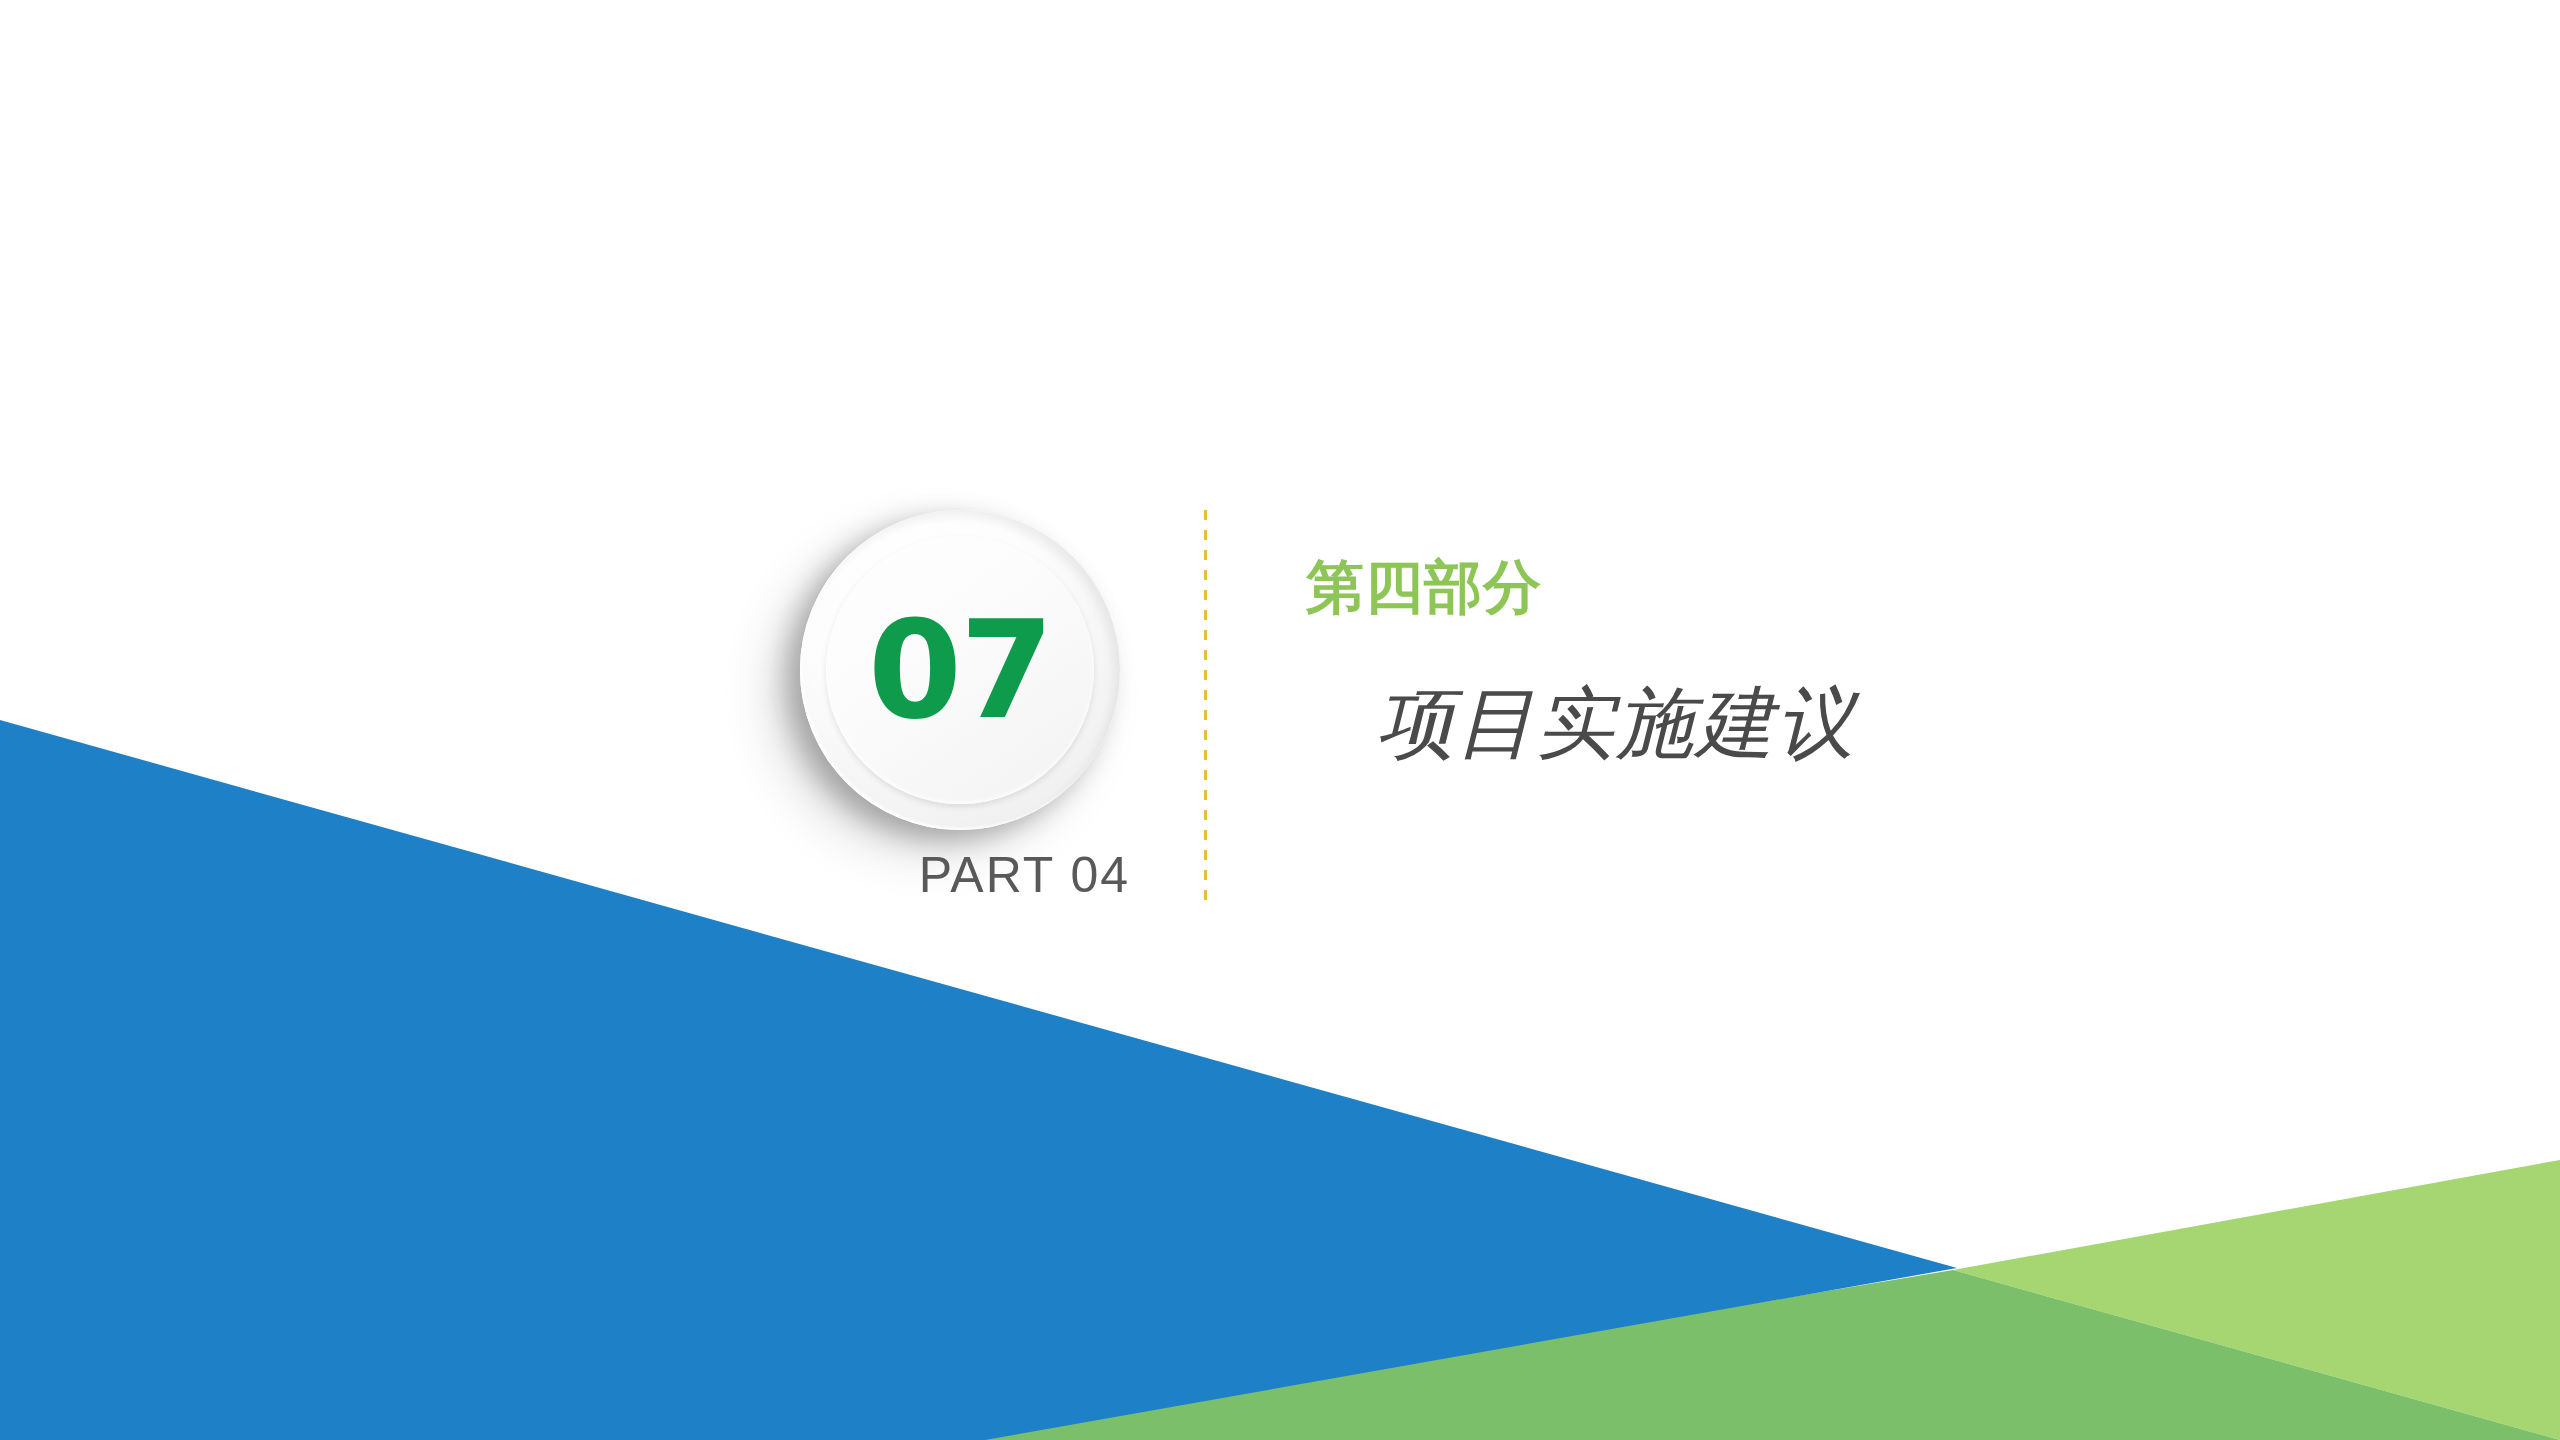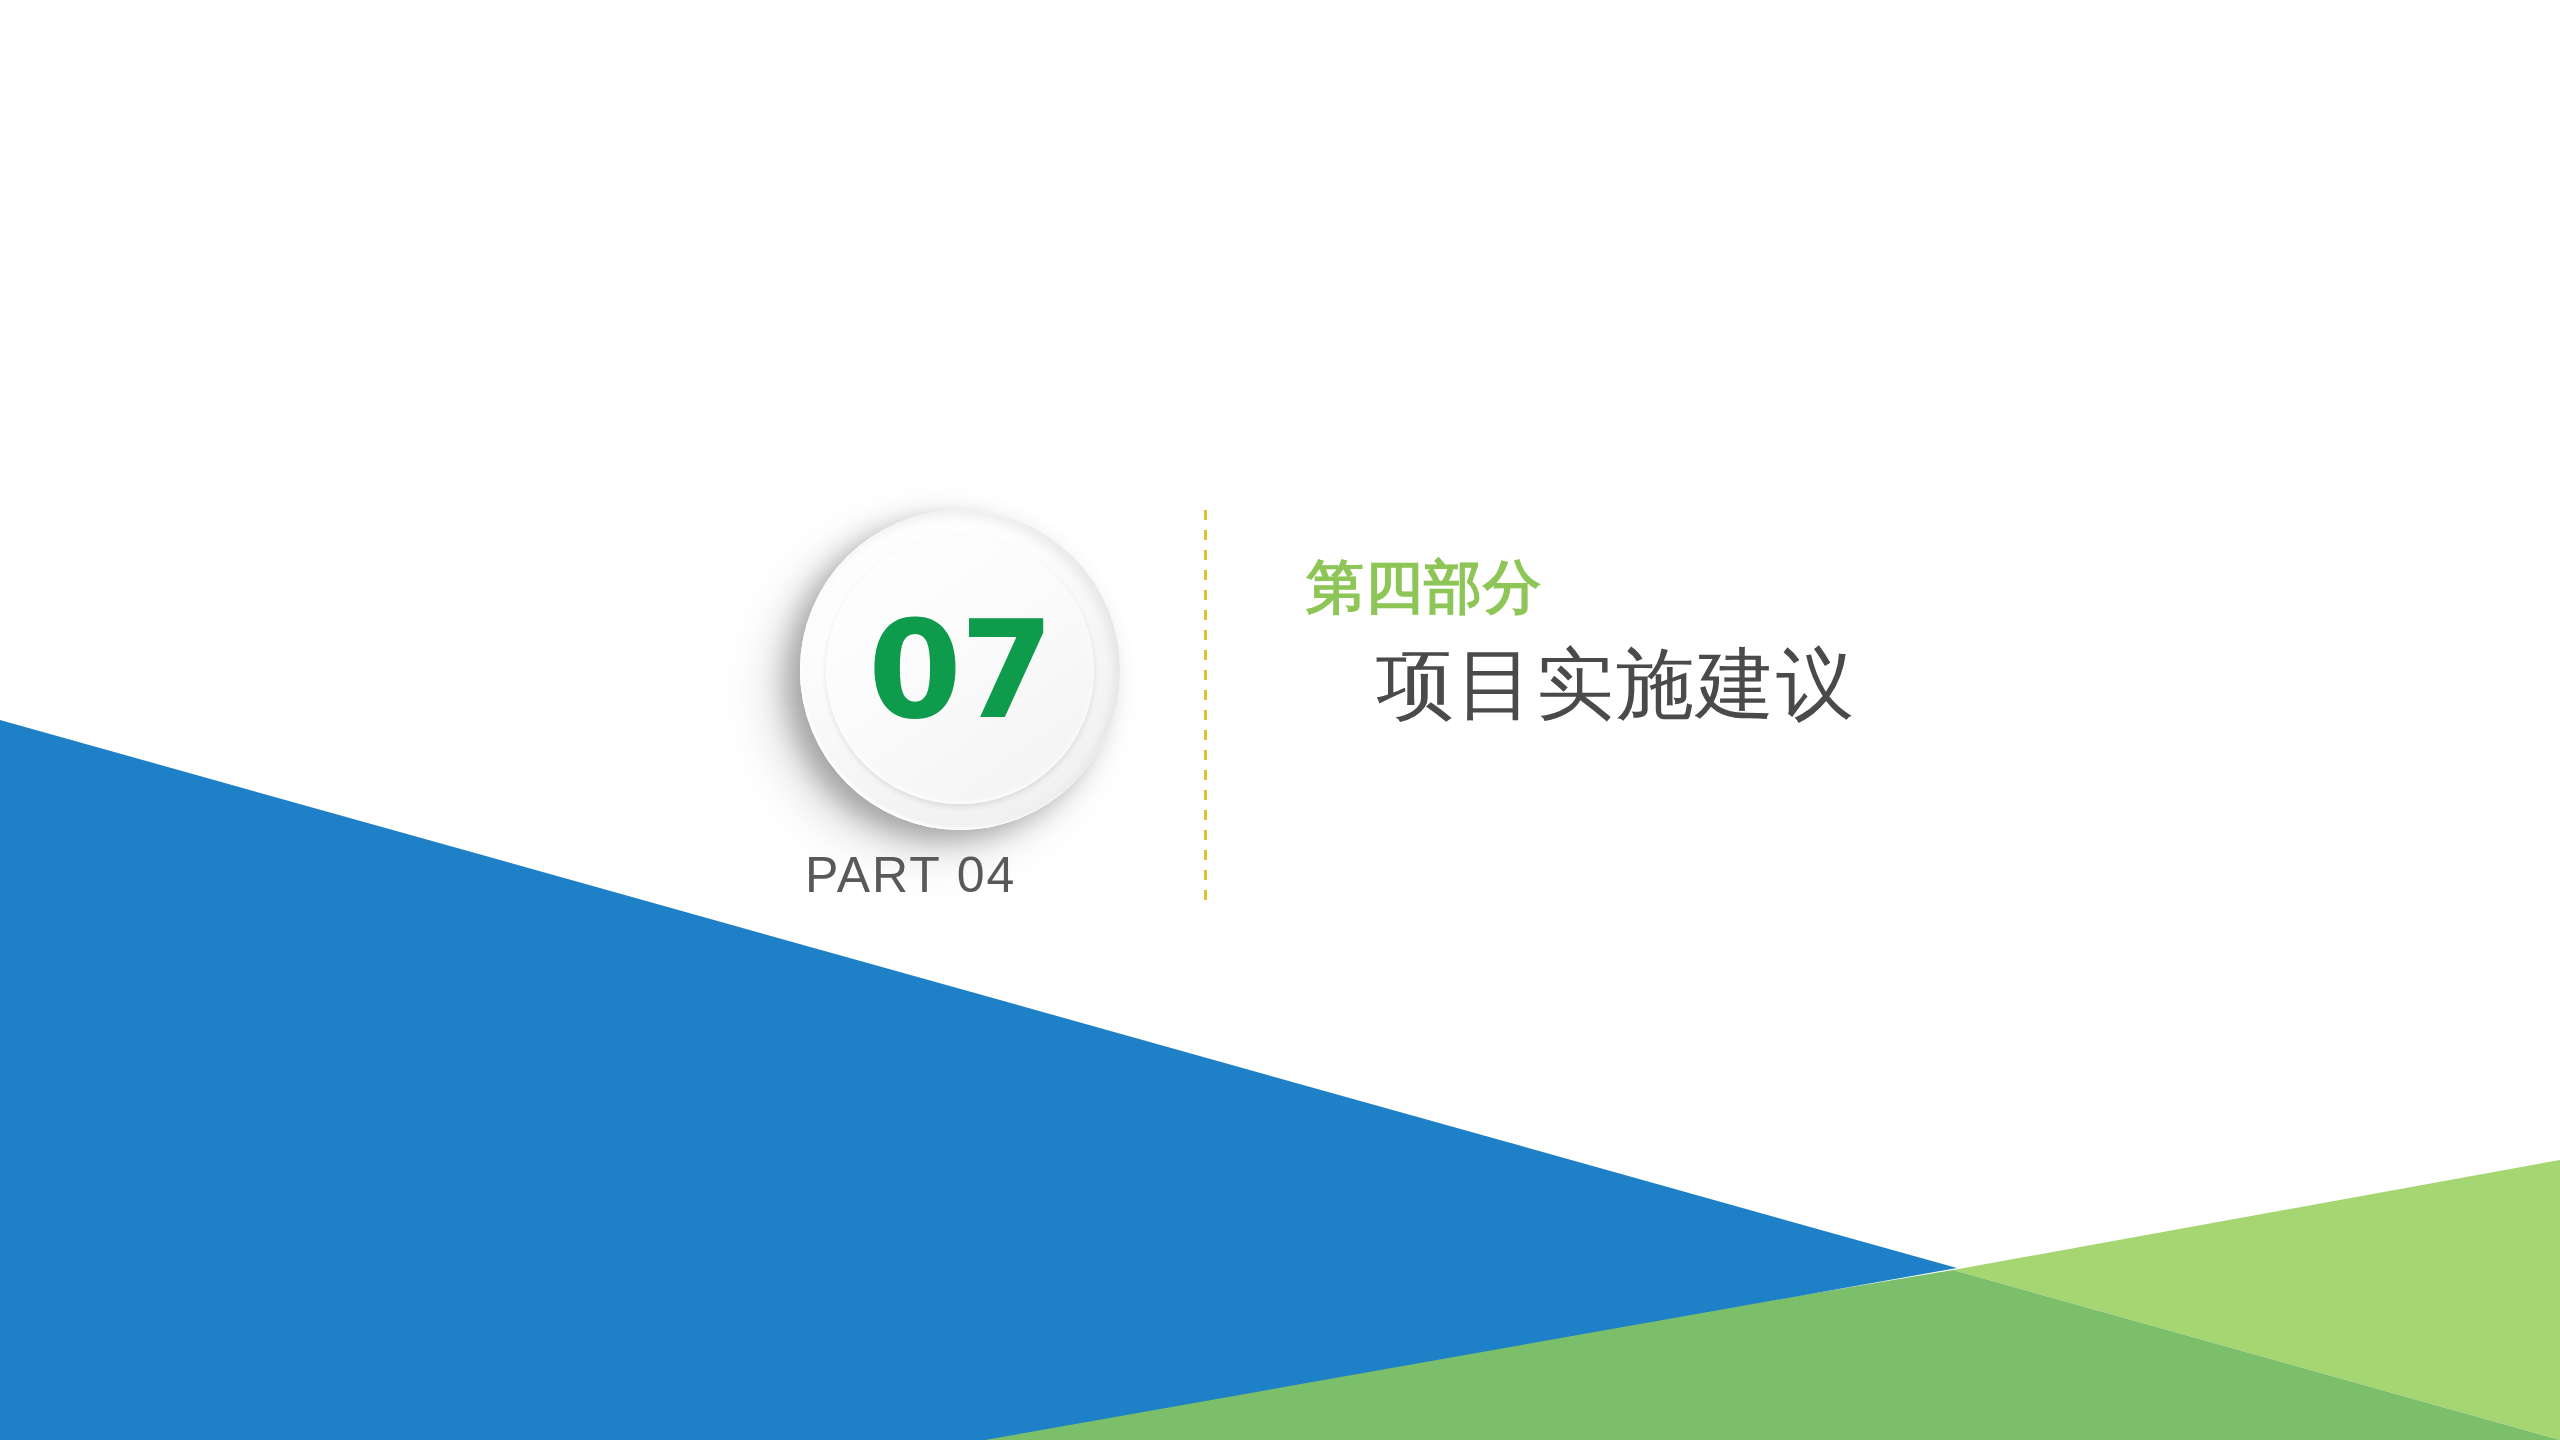--- a/index.html
+++ b/index.html
@@ -83,24 +83,24 @@
     font-family: "DejaVu Sans", "Liberation Sans", sans-serif;
     font-size: 135px;
     font-weight: 700;
     color: #0e9b4c;
     letter-spacing: -2px;
     line-height: 1;
     user-select: none;
   }
   #badge-caption {
     position: absolute;
-    left: 15px;
+    left: 0;
     top: 348px;
     width: 340px;
-    text-align: left;
+    text-align: right;
     font-family: "Liberation Sans", "DejaVu Sans", sans-serif;
     font-size: 50px;
     font-weight: 400;
     color: #595959;
     letter-spacing: 2px;
     line-height: 1.1;
   }
 
   
   #divider {
@@ -132,27 +132,28 @@
   #section-kicker {
     font-family: "DejaVu Sans", "Liberation Sans", sans-serif;
     font-size: 58px;
     font-weight: 700;
     color: #8dc556;
     line-height: 1.1;
     letter-spacing: 1px;
     margin: 16px;
   }
   #section-title {
-    margin: 21px 0 0 86px;
+    margin: 60px 0 0 86px;
     font-family: "DejaVu Serif", "Liberation Serif", serif;
     font-size: 78px;
     font-weight: 400;
     color: #4a4a4a;
     line-height: 1.12;
     letter-spacing: 2px;
+    font-style: italic;
   }
 </style>
 </head>
 <body>
 
 <div id="slide">
 
   <svg id="bg-shapes" viewBox="0 0 2560 1440" preserveAspectRatio="none">
     <polygon points="2560,1160 2560,1440 1953,1270" fill="#A5D672"></polygon>
     <polygon points="1953,1270 2560,1440 940,1440" fill="#7BBF6A"></polygon>

